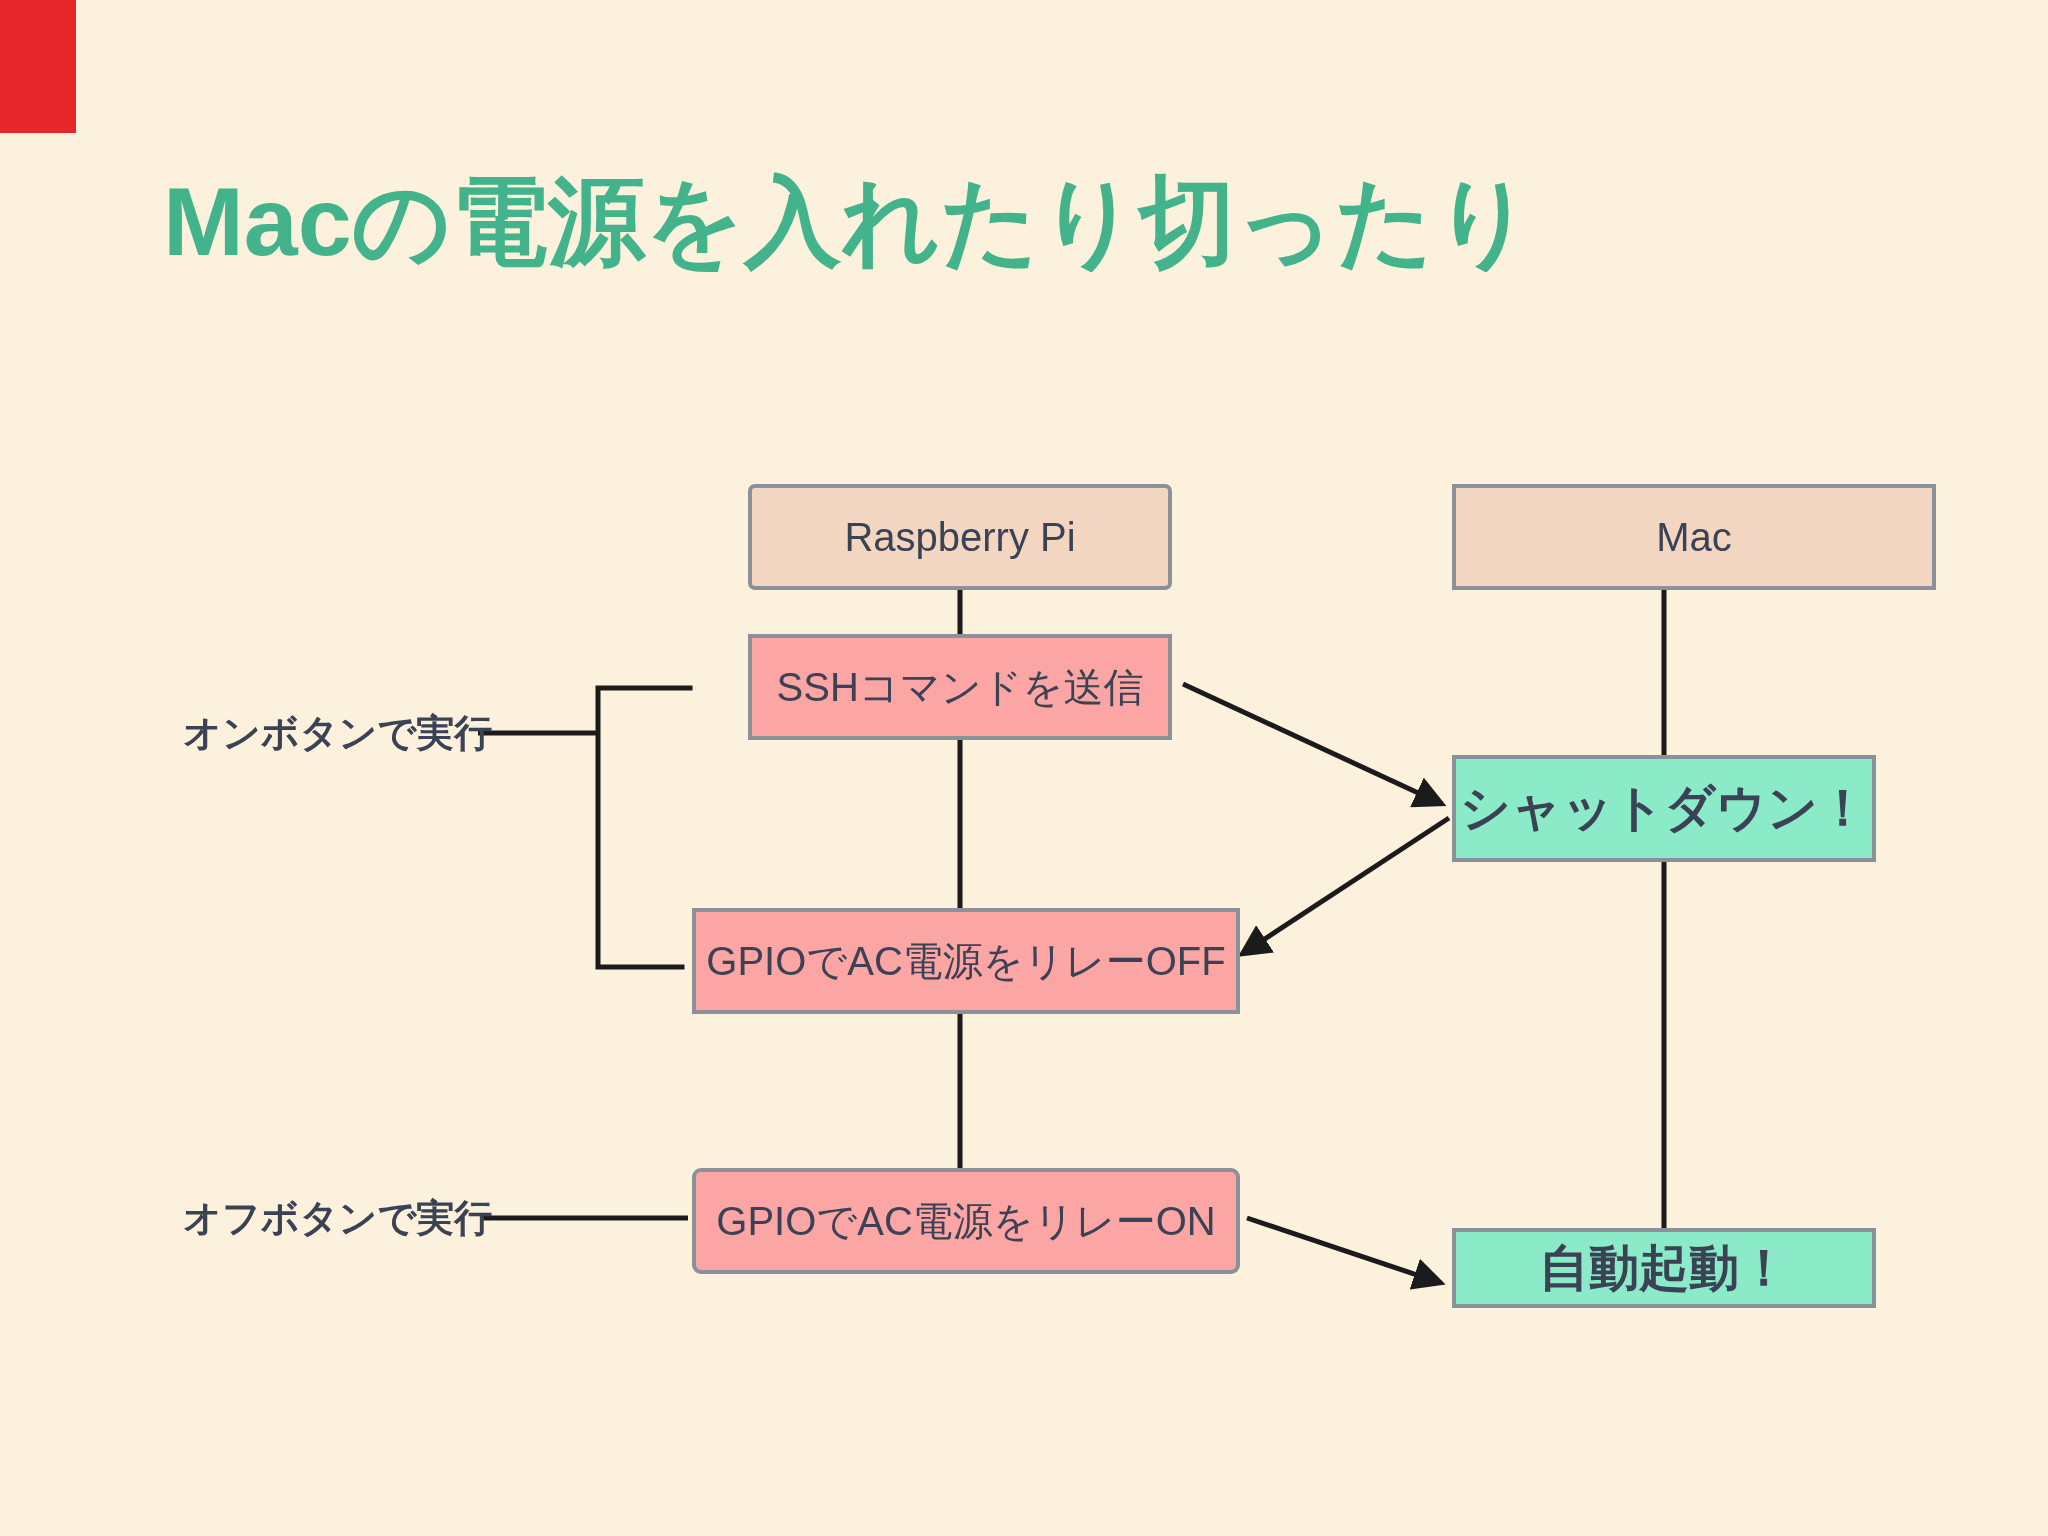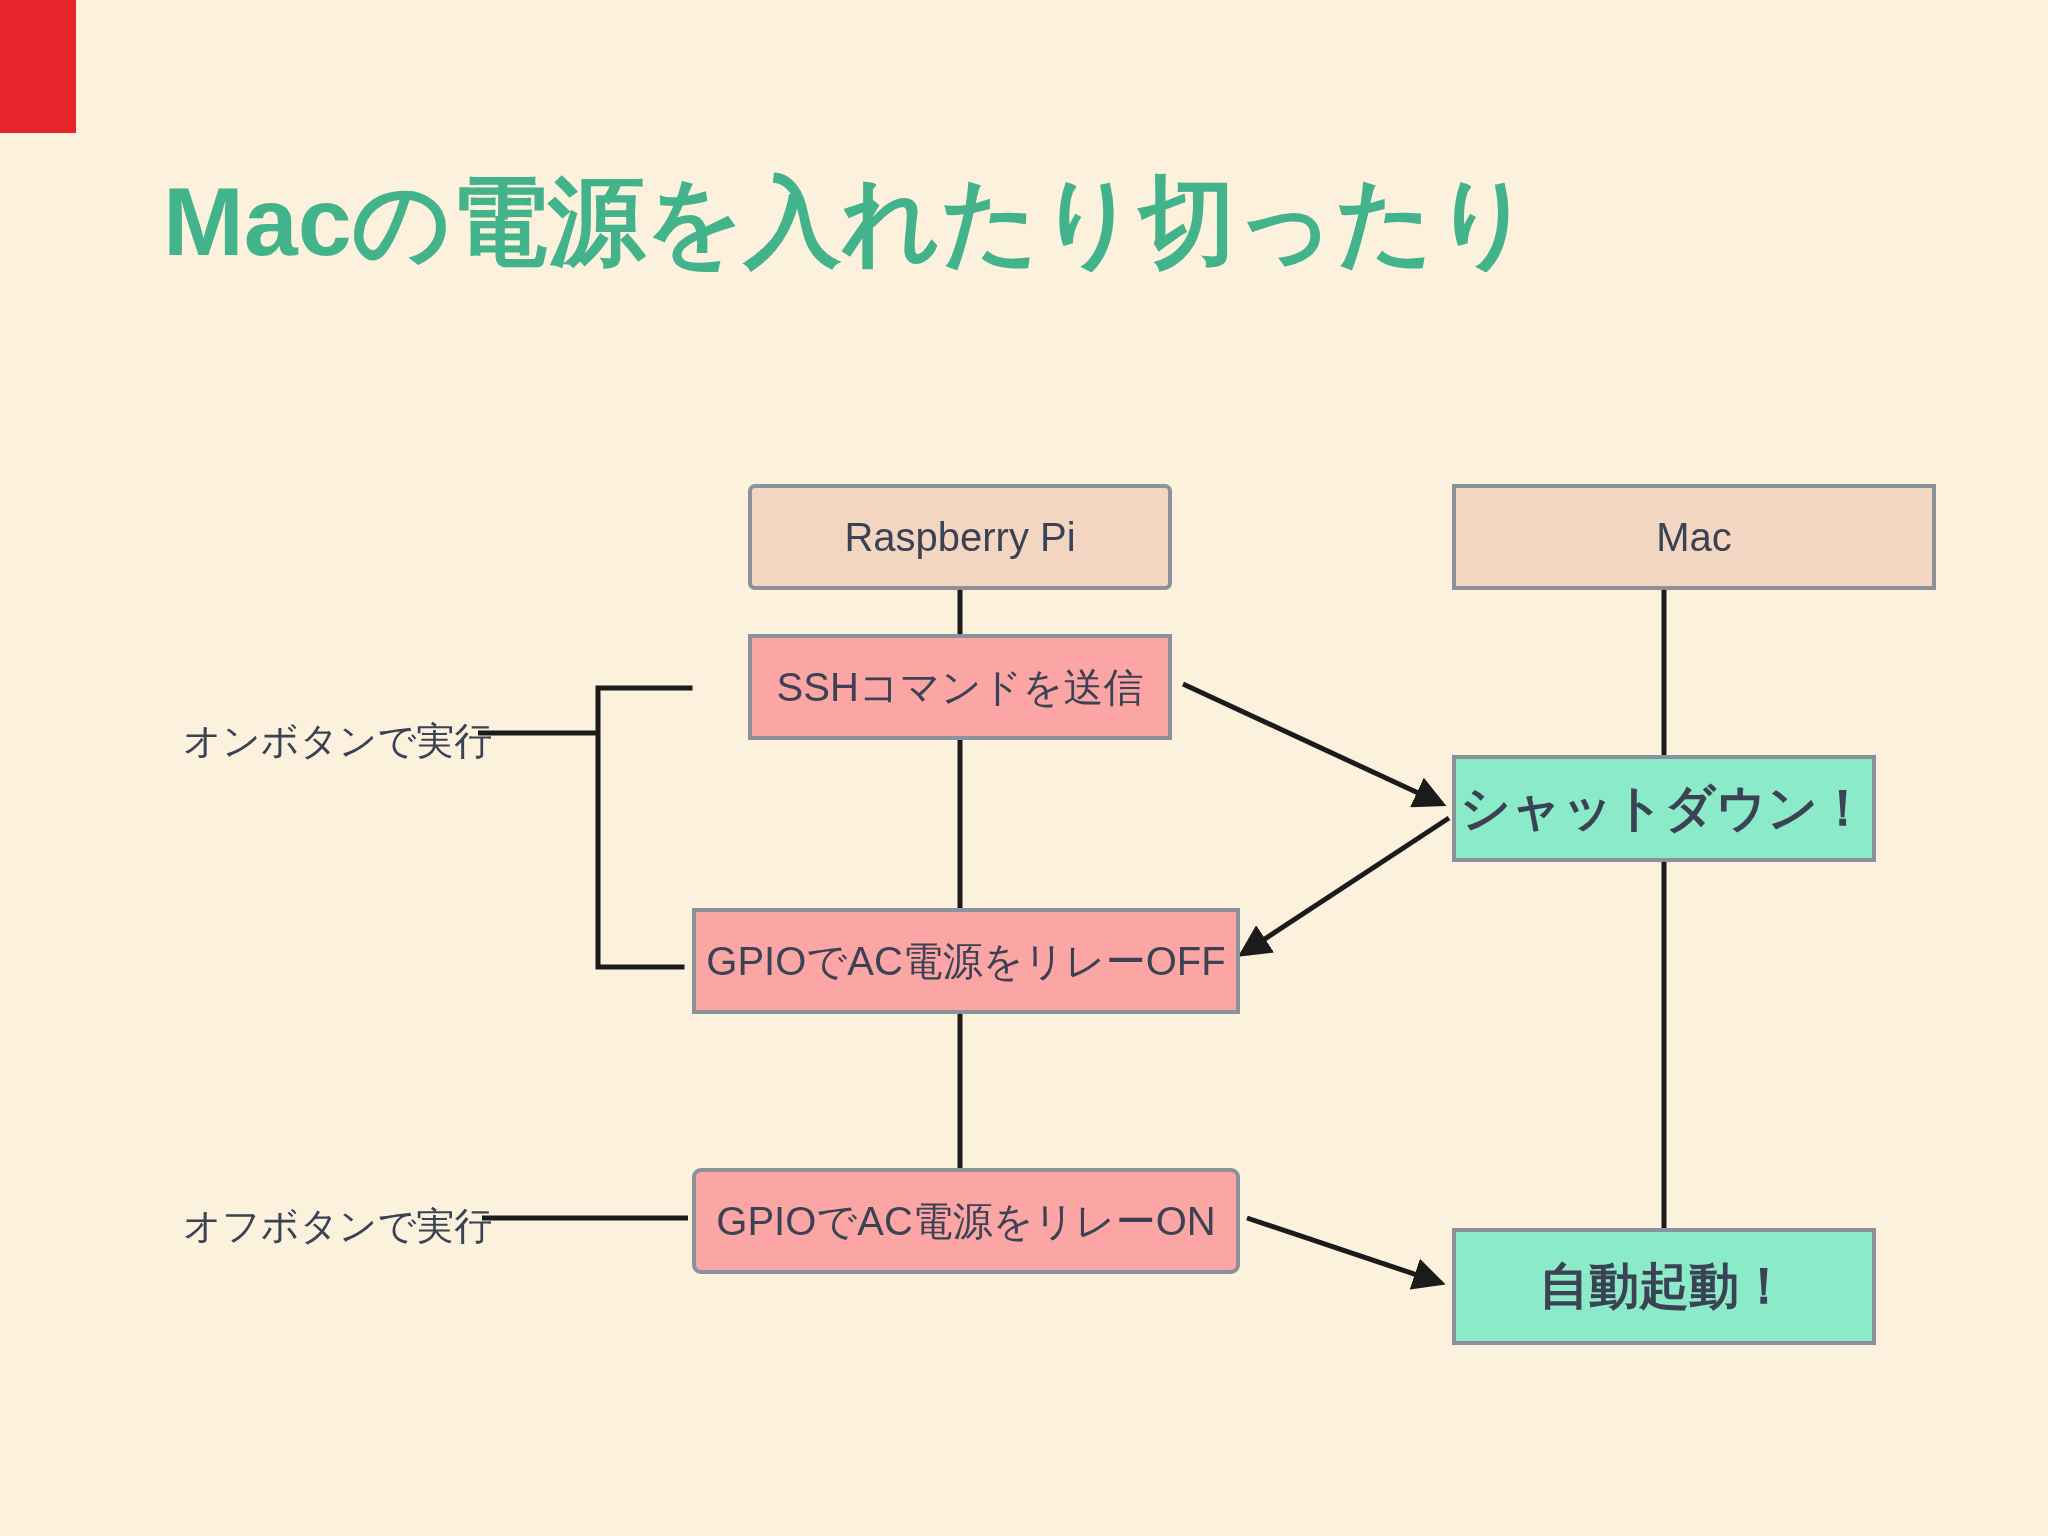--- a/index.html
+++ b/index.html
@@ -61,29 +61,28 @@
   .box.device { background: #F3D6C2; font-size: 40px; font-weight: 400; }
   .box.action { background: #fca5a5; font-size: 40px; font-weight: 500; }
   .box.result { background: #8BEAC7; font-size: 50px; font-weight: 700; }
 
   #box-raspi    { left: 748px;  top: 484px;  width: 424px; height: 106px; border-radius: 7px; }
   #box-mac      { left: 1452px; top: 484px;  width: 484px; height: 106px; }
   #box-ssh      { left: 748px;  top: 634px;  width: 424px; height: 106px; }
   #box-shutdown { left: 1452px; top: 755px;  width: 424px; height: 107px; }
   #box-gpiooff  { left: 692px;  top: 908px;  width: 548px; height: 106px; }
   #box-gpioon   { left: 692px;  top: 1168px; width: 548px; height: 106px; border-radius: 9px; }
-  #box-autoboot { left: 1452px; top: 1228px; width: 424px; height: 117px; }
+  #box-autoboot { left: 1452px; top: 1228px; width: 424px; height: 80px; }
 
   .annotation {
     position: absolute;
     font-size: 38px;
-    font-weight: 400;
+    font-weight: 700;
     color: #3A4254;
     white-space: nowrap;
-    margin-top: 8px;
   }
   #label-on  { left: 183px; top: 708px; }
   #label-off { left: 183px; top: 1193px; }
 </style>
 </head>
 <body>
 
 <div class="slide">
 
   <div class="corner-marker"></div>

